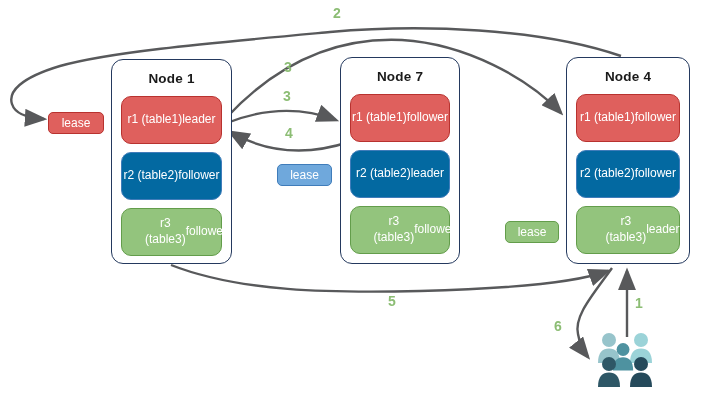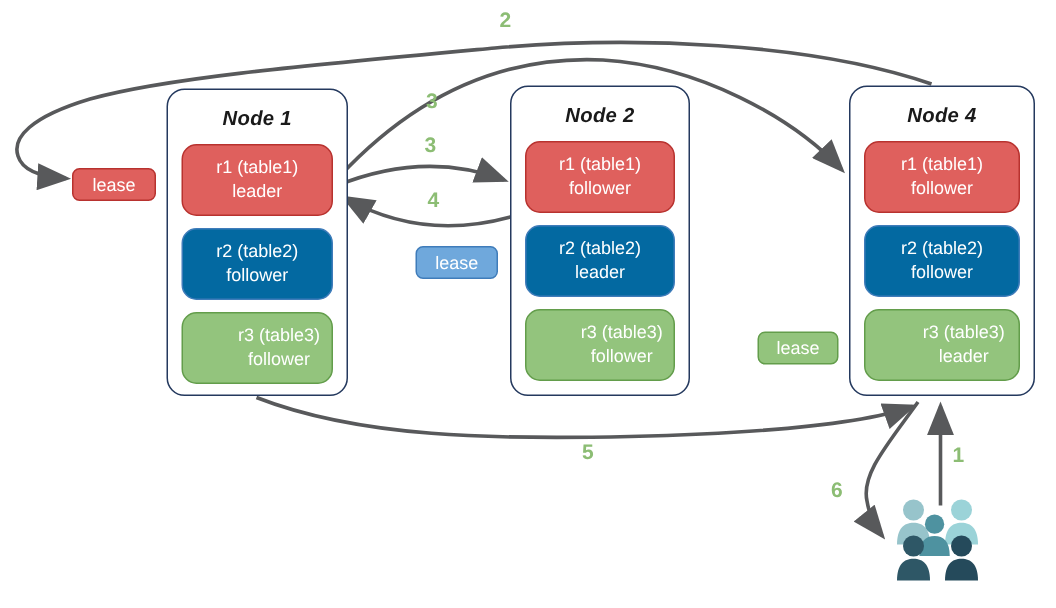--- a/index.html
+++ b/index.html
@@ -12,25 +12,25 @@
 
   .node{
     position:absolute;background:#ffffff;border:1.6px solid #24395e;
     border-radius:12px;box-sizing:border-box;z-index:2;
   }
   #node1{left:111px;top:59px;width:121px;height:205px;}
   #node2{left:340px;top:57px;width:120px;height:207px;}
   #node3{left:566px;top:57px;width:124px;height:207px;}
   .node-title{
     height:36px;display:flex;align-items:center;justify-content:center;
-    font-weight:bold;font-size:13.5px;color:#1a1a1a;letter-spacing:.2px;font-style:italic;
+    font-weight:bold;font-size:13.5px;color:#1a1a1a;letter-spacing:.2px;
   }
   .replica{
     margin:0 9px 8px 9px;height:48px;border-radius:10px;box-sizing:border-box;
-    display:flex;flex-direction:column;align-items:center;justify-content:center;
+    display:flex;flex-direction:row;align-items:center;justify-content:center;
     color:#ffffff;font-size:12px;line-height:1.3;text-align:center;
     border:1.6px solid transparent;
   }
   .replica.red{background:#df605d;border-color:#b8322f;}
   .replica.blue{background:#0369a1;border-color:#3f7cba;}
   .replica.green{background:#93c47d;border-color:#639d4b;padding-left:29px;}
 
   .lease{
     position:absolute;display:flex;align-items:center;justify-content:center;
     color:#ffffff;font-size:12px;border-radius:5px;box-sizing:border-box;z-index:3;
@@ -80,21 +80,21 @@
       <span>r2 (table2)</span>
       <span>follower</span>
     </div>
     <div class="replica green">
       <span>r3 (table3)</span>
       <span>follower</span>
     </div>
   </div>
 
   <div class="node" id="node2">
-    <div class="node-title">Node 2</div>
+    <div class="node-title">Node 7</div>
     <div class="replica red">
       <span>r1 (table1)</span>
       <span>follower</span>
     </div>
     <div class="replica blue">
       <span>r2 (table2)</span>
       <span>leader</span>
     </div>
     <div class="replica green">
       <span>r3 (table3)</span>

